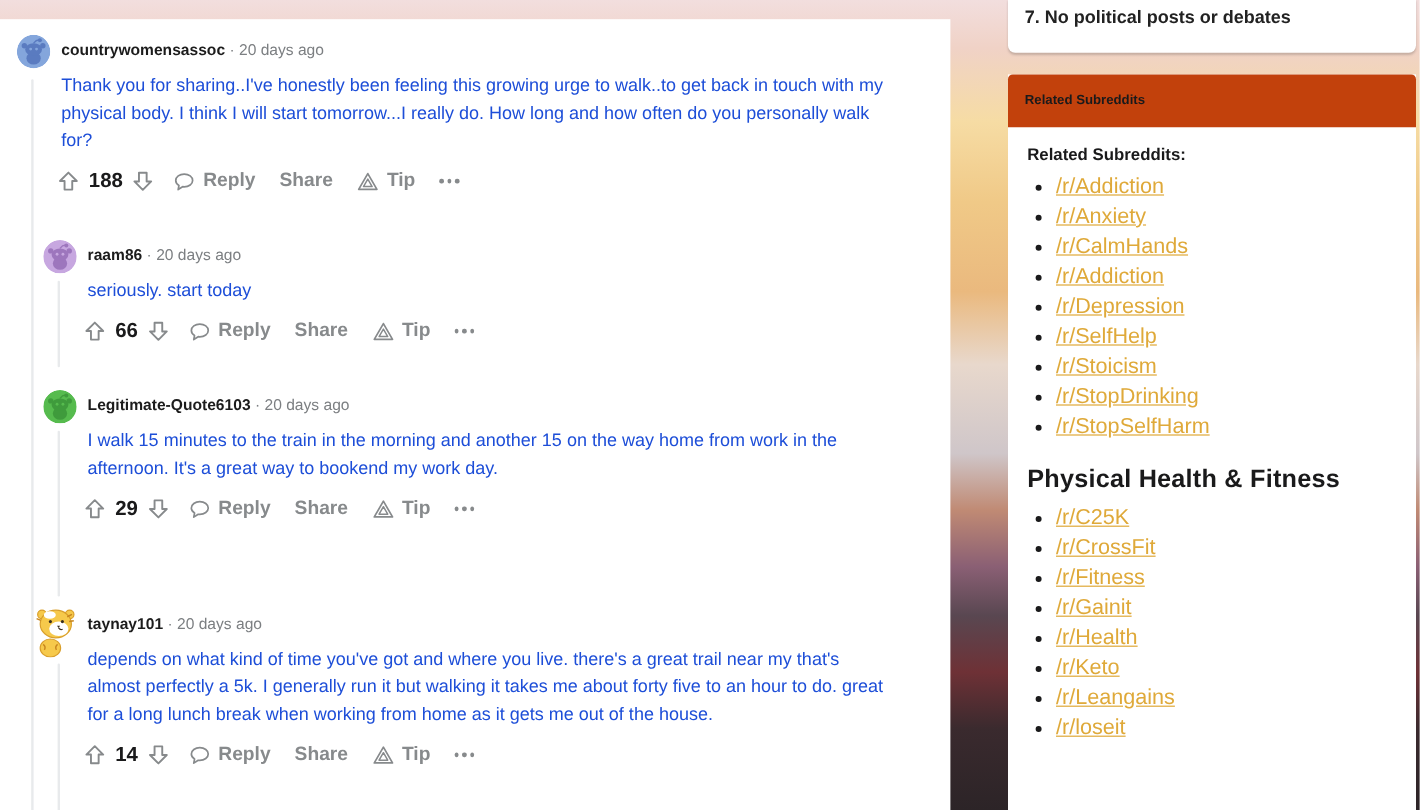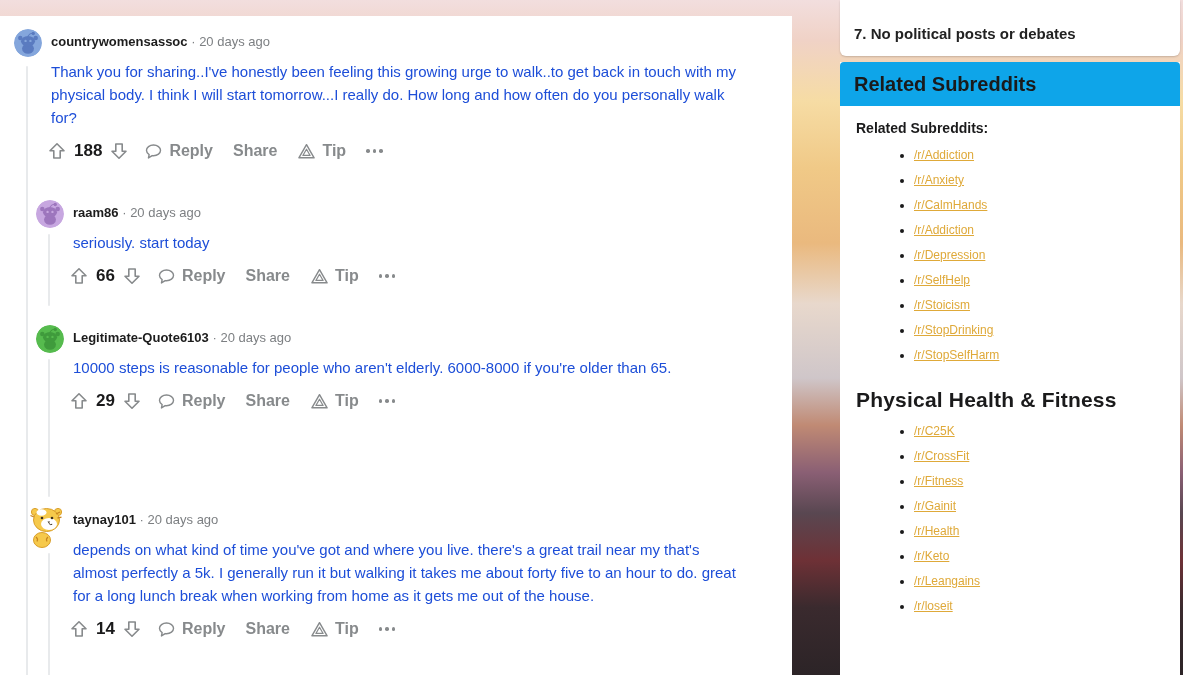--- a/index.html
+++ b/index.html
@@ -40,31 +40,31 @@
   .vote-btn{margin:0;}
   .votes{font-size:17px;font-weight:700;color:#1a1a1b;margin:0 7px;}
   .gap-l{margin-left:15px;}
   .gap-xl{margin-left:20px;}
   .act .ic{margin-right:6px;display:flex;}
   .dots{display:flex;align-items:center;}
   .dots i{width:3.5px;height:3.5px;border-radius:50%;background:#878a8c;margin-right:3px;}
   .dots i:last-child{margin-right:0;}
   
   .sidebar{position:absolute;left:840px;top:0;width:340px;height:675px;}
-  .rule-card{position:absolute;left:0;top:0;width:340px;height:56px;background:#ffffff;
+  .rule-card{position:absolute;left:0;top:0;width:340px;height:44px;background:#ffffff;
              border-radius:0 0 6px 6px;box-shadow:0 1px 2px rgba(0,0,0,.18);
-             box-sizing:border-box;padding:25px 14px;font-size:15px;font-weight:600;color:#222222;cursor:pointer;}
+             box-sizing:border-box;padding:6px 14px;font-size:15px;font-weight:600;color:#222222;cursor:pointer;}
   .widget{position:absolute;left:0;top:62px;width:340px;height:613px;background:#ffffff;}
-  .widget-header{height:44px;line-height:44px;background:#0ea5e9;border-radius:4px 4px 0 0;
-                 padding:0 14px;font-size:20px;font-weight:700;color:#1a1a1b;}
+  .widget-header{height:44px;line-height:44px;background:#c2410c;border-radius:4px 4px 0 0;
+                 padding:0 14px;font-size:11px;font-weight:700;color:#1a1a1b;}
   .widget-body{padding:12px 16px 0 16px;color:#1a1a1b;}
   .intro{margin:2px 0 0;font-size:14px;font-weight:700;}
   .widget-body h2{margin:26px 0 12px;font-size:21px;font-weight:700;letter-spacing:.2px;}
   .widget-body ul{margin:12px 0 0;padding-left:24px;list-style:disc;}
-  .widget-body li{margin-bottom:11px;font-size:12px;line-height:14px;color:#1a1a1b;margin-left:34px;}
+  .widget-body li{margin-bottom:11px;font-size:18px;line-height:14px;color:#1a1a1b;}
   .widget-body a{color:#dfa939;text-decoration:underline;cursor:pointer;}
 </style>
 </head>
 <body>
 
 <main class="main">
   <div class="thread-line line-a"></div>
   <div class="thread-line line-b"></div>
   <div class="thread-line line-c"></div>
   <div class="thread-line line-d"></div>
@@ -212,21 +212,21 @@
         <circle cx="16.5" cy="17" r="1.7" fill="#56bb4e"></circle>
           <circle cx="23.5" cy="17" r="1.7" fill="#56bb4e"></circle>
       </svg>
     </span>
     <div class="comment-header">
       <span class="author">Legitimate-Quote6103</span>
       <span class="meta"> <span>·</span>
       <span>20 days ago</span></span>
     </div>
     <div class="comment-body b2">
-      <p>10000 steps is reasonable for people who aren't elderly. 6000-8000 if you're older than 65.</p>
+      <p>I walk 15 minutes to the train in the morning and another 15 on the way home from work in the afternoon. It's a great way to bookend my work day.</p>
     </div>
     <div class="actions">
       <button class="act vote-btn">
         <svg viewBox="0 0 20 20" width="20" height="20">
             <path d="M10 2.8 L17 9.8 h-3.8 V17 h-6.4 V9.8 H3 Z" fill="none" stroke="#878a8c" stroke-width="1.6" stroke-linejoin="round"></path>
           </svg>
       </button>
       <span class="votes">29</span>
       <button class="act vote-btn">
         <svg viewBox="0 0 20 20" width="20" height="20">

